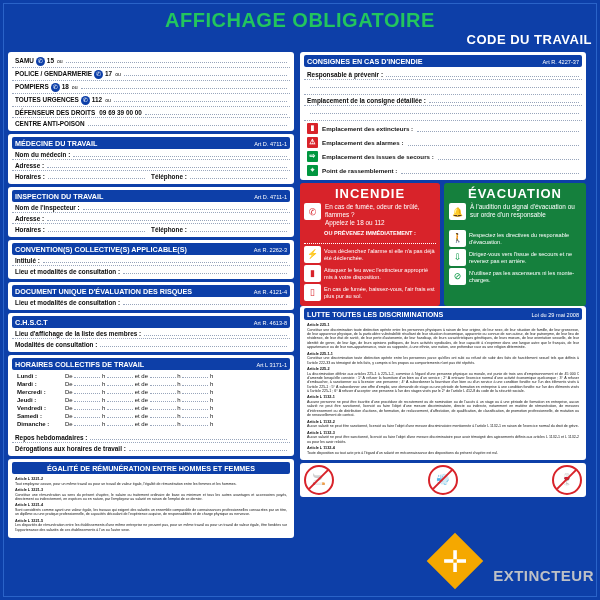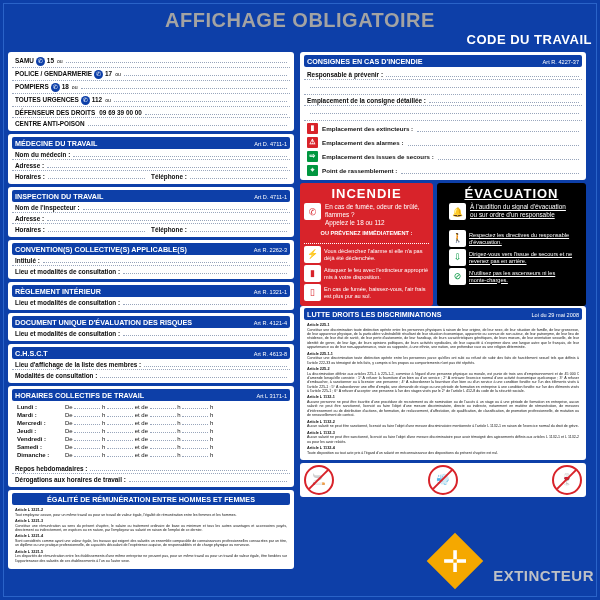--- a/index.html
+++ b/index.html
@@ -1,40 +1,40 @@
 <!DOCTYPE html>
 <html><head>
 <meta charset="utf-8">
 <style>
   html,body{margin:0;padding:0;}
   body{width:600px;height:600px;background:#ffffff;font-family:"Liberation Sans",sans-serif;overflow:hidden;}
   .poster{position:relative;width:600px;height:600px;background:#0d3fa8;box-sizing:border-box;padding:6px 8px 4px 8px;}
   .poster:before{content:"";position:absolute;left:3px;top:3px;right:3px;bottom:3px;border:1px solid #2a63c8;pointer-events:none;}
-  .title{text-align:center;color:#a3a3a3;font-weight:bold;font-size:20px;letter-spacing:.5px;margin:4px 0 0 0;line-height:1.05;}
+  .title{text-align:center;color:#22c55e;font-weight:bold;font-size:20px;letter-spacing:.5px;margin:4px 0 0 0;line-height:1.05;}
   .subtitle{text-align:right;color:#ffffff;font-weight:bold;font-size:13px;letter-spacing:.5px;margin:1px 0 5px 0;}
   .cols{display:flex;gap:6px;align-items:flex-start;}
   .colL{width:286px;}
   .colR{width:286px;}
   .card{background:#ffffff;border-radius:3px;padding:3px 4px;margin-bottom:3px;}
   .sechead{background:#0d3fa8;color:#ffffff;font-size:7.2px;font-weight:bold;padding:1.5px 3px;border-radius:2px;display:flex;justify-content:space-between;align-items:baseline;}
   .sechead .ref{font-weight:normal;font-size:5.6px;}
   .row{font-size:6.4px;color:#0a0a0a;padding:1px 3px;border-bottom:1px dotted #9aa7bd;display:flex;align-items:baseline;}
   .row .lab{font-weight:bold;white-space:nowrap;}
   .row .dots{flex:1;border-bottom:1px dotted #98a5bb;margin-left:3px;height:6px;}
   .row.nb{border-bottom:none;}
   .phone{display:inline-block;width:9px;height:9px;border-radius:50%;background:#0d3fa8;color:#fff;font-size:6px;line-height:9px;text-align:center;margin:0 2px;}
   .num{font-weight:bold;}
   .hrs{font-size:6px;color:#111;padding:1px 3px;}
   .hrs td{font-size:6px;padding:0 2px 0 0;white-space:nowrap;}
   .hrs .d{font-weight:bold;width:44px;}
   .hrs .line{border-bottom:1px dotted #98a5bb;display:inline-block;width:26px;}
   .legal{font-size:3.6px;line-height:1.22;color:#111;padding:1px 3px;text-align:justify;}
   .legal b{font-size:3.8px;}
   .fire{background:#d8232a;border-radius:3px;padding:3px 4px;color:#fff;}
-  .evac{background:#000000;border-radius:3px;padding:3px 12px;color:#fff;text-decoration:underline;}
+  .evac{background:#15803d;border-radius:3px;padding:3px 5px;color:#fff;}
   .fire h3,.evac h3{margin:0 0 2px 0;text-align:center;font-size:13px;letter-spacing:1px;font-weight:bold;}
   .fireline{font-size:6.4px;line-height:1.25;}
   .halfcols{display:flex;gap:4px;}
   .halfcols>div{flex:1;}
   .pict{display:flex;align-items:center;gap:3px;margin:2px 0;font-size:5.6px;line-height:1.15;}
   .picto{width:17px;height:17px;flex:none;border-radius:2px;display:flex;align-items:center;justify-content:center;font-size:9px;}
   .pw{background:#ffffff;color:#d8232a;}
   .ic-row{display:flex;align-items:center;gap:4px;font-size:6.2px;font-weight:bold;padding:1.5px 3px;color:#111;}
   .sq{width:11px;height:11px;flex:none;border-radius:1px;display:flex;align-items:center;justify-content:center;color:#fff;font-size:7px;}
   .sqr{background:#d8232a;}
@@ -152,30 +152,20 @@
         <div class="row">
             <span class="lab">Intitulé :</span>
             <span class="dots"></span>
           </div>
         <div class="row nb">
             <span class="lab">Lieu et modalités de consultation :</span>
             <span class="dots"></span>
           </div>
       </div>
 
-      <div class="card">
-        <div class="sechead">
-          <span>RÈGLEMENT INTÉRIEUR</span>
-          <span class="ref">Art R. 1321-1</span>
-        </div>
-        <div class="row nb">
-            <span class="lab">Lieu et modalités de consultation :</span>
-            <span class="dots"></span>
-          </div>
-      </div>
 
       <div class="card">
         <div class="sechead">
           <span>DOCUMENT UNIQUE D'ÉVALUATION DES RISQUES</span>
           <span class="ref">Art R. 4121-4</span>
         </div>
         <div class="row nb">
             <span class="lab">Lieu et modalités de consultation :</span>
             <span class="dots"></span>
           </div>
@@ -346,21 +336,21 @@
           </div>
           <div class="pict">
             <span class="picto pw" style="color:#00963f">⊘</span>
             <span>N'utilisez pas les ascenseurs ni les monte-charges.</span>
           </div>
         </div>
       </div>
 
       <div class="discr">
         <div class="sechead">
-          <span>LUTTE DROITS LES DISCRIMINATIONS</span>
+          <span>LUTTE TOUTES LES DISCRIMINATIONS</span>
           <span class="ref">Loi du 29 mai 2008</span>
         </div>
         <div class="legal">
           <p class="clause" style="margin:2px 0"><b>Article 225-1</b><br><span>Constitue une discrimination toute distinction opérée entre les personnes physiques à raison de leur origine, de leur sexe, de leur situation de famille, de leur grossesse, de leur apparence physique, de la particulière vulnérabilité résultant de leur situation économique, apparente ou connue de son auteur, de leur patronyme, de leur lieu de résidence, de leur état de santé, de leur perte d'autonomie, de leur handicap, de leurs caractéristiques génétiques, de leurs mœurs, de leur orientation sexuelle, de leur identité de genre, de leur âge, de leurs opinions politiques, de leurs activités syndicales, de leur capacité à s'exprimer dans une langue autre que le français, de leur appartenance ou de leur non-appartenance, vraie ou supposée, à une ethnie, une nation, une prétendue race ou une religion déterminée.</span></p>
           <p class="clause" style="margin:2px 0"><b>Article 225-1-1</b><br><span>Constitue une discrimination toute distinction opérée entre les personnes parce qu'elles ont subi ou refusé de subir des faits de harcèlement sexuel tels que définis à l'article 222-33 ou témoigné de tels faits, y compris si les propos ou comportements n'ont pas été répétés.</span></p>
           <p class="clause" style="margin:2px 0"><b>Article 225-2</b><br><span>La discrimination définie aux articles 225-1 à 225-1-2, commise à l'égard d'une personne physique ou morale, est punie de trois ans d'emprisonnement et de 45 000 € d'amende lorsqu'elle consiste : 1° À refuser la fourniture d'un bien ou d'un service ; 2° À entraver l'exercice normal d'une activité économique quelconque ; 3° À refuser d'embaucher, à sanctionner ou à licencier une personne ; 4° À subordonner la fourniture d'un bien ou d'un service à une condition fondée sur l'un des éléments visés à l'article 225-1 ; 5° À subordonner une offre d'emploi, une demande de stage ou une période de formation en entreprise à une condition fondée sur l'un des éléments visés à l'article 225-1 ; 6° À refuser d'accepter une personne à l'un des stages visés par le 2° de l'article L 412-8 du code de la sécurité sociale.</span></p>
           <p class="clause" style="margin:2px 0"><b>Article L 1132-1</b><br><span>Aucune personne ne peut être écartée d'une procédure de recrutement ou de nomination ou de l'accès à un stage ou à une période de formation en entreprise, aucun salarié ne peut être sanctionné, licencié ou faire l'objet d'une mesure discriminatoire, directe ou indirecte, notamment en matière de rémunération, de mesures d'intéressement ou de distribution d'actions, de formation, de reclassement, d'affectation, de qualification, de classification, de promotion professionnelle, de mutation ou de renouvellement de contrat.</span></p>
           <p class="clause" style="margin:2px 0"><b>Article L 1132-2</b><br><span>Aucun salarié ne peut être sanctionné, licencié ou faire l'objet d'une mesure discriminatoire mentionnée à l'article L 1132-1 en raison de l'exercice normal du droit de grève.</span></p>
           <p class="clause" style="margin:2px 0"><b>Article L 1132-3</b><br><span>Aucun salarié ne peut être sanctionné, licencié ou faire l'objet d'une mesure discriminatoire pour avoir témoigné des agissements définis aux articles L 1132-1 et L 1132-2 ou pour les avoir relatés.</span></p>
           <p class="clause" style="margin:2px 0"><b>Article L 1132-4</b><br><span>Toute disposition ou tout acte pris à l'égard d'un salarié en méconnaissance des dispositions du présent chapitre est nul.</span></p>

